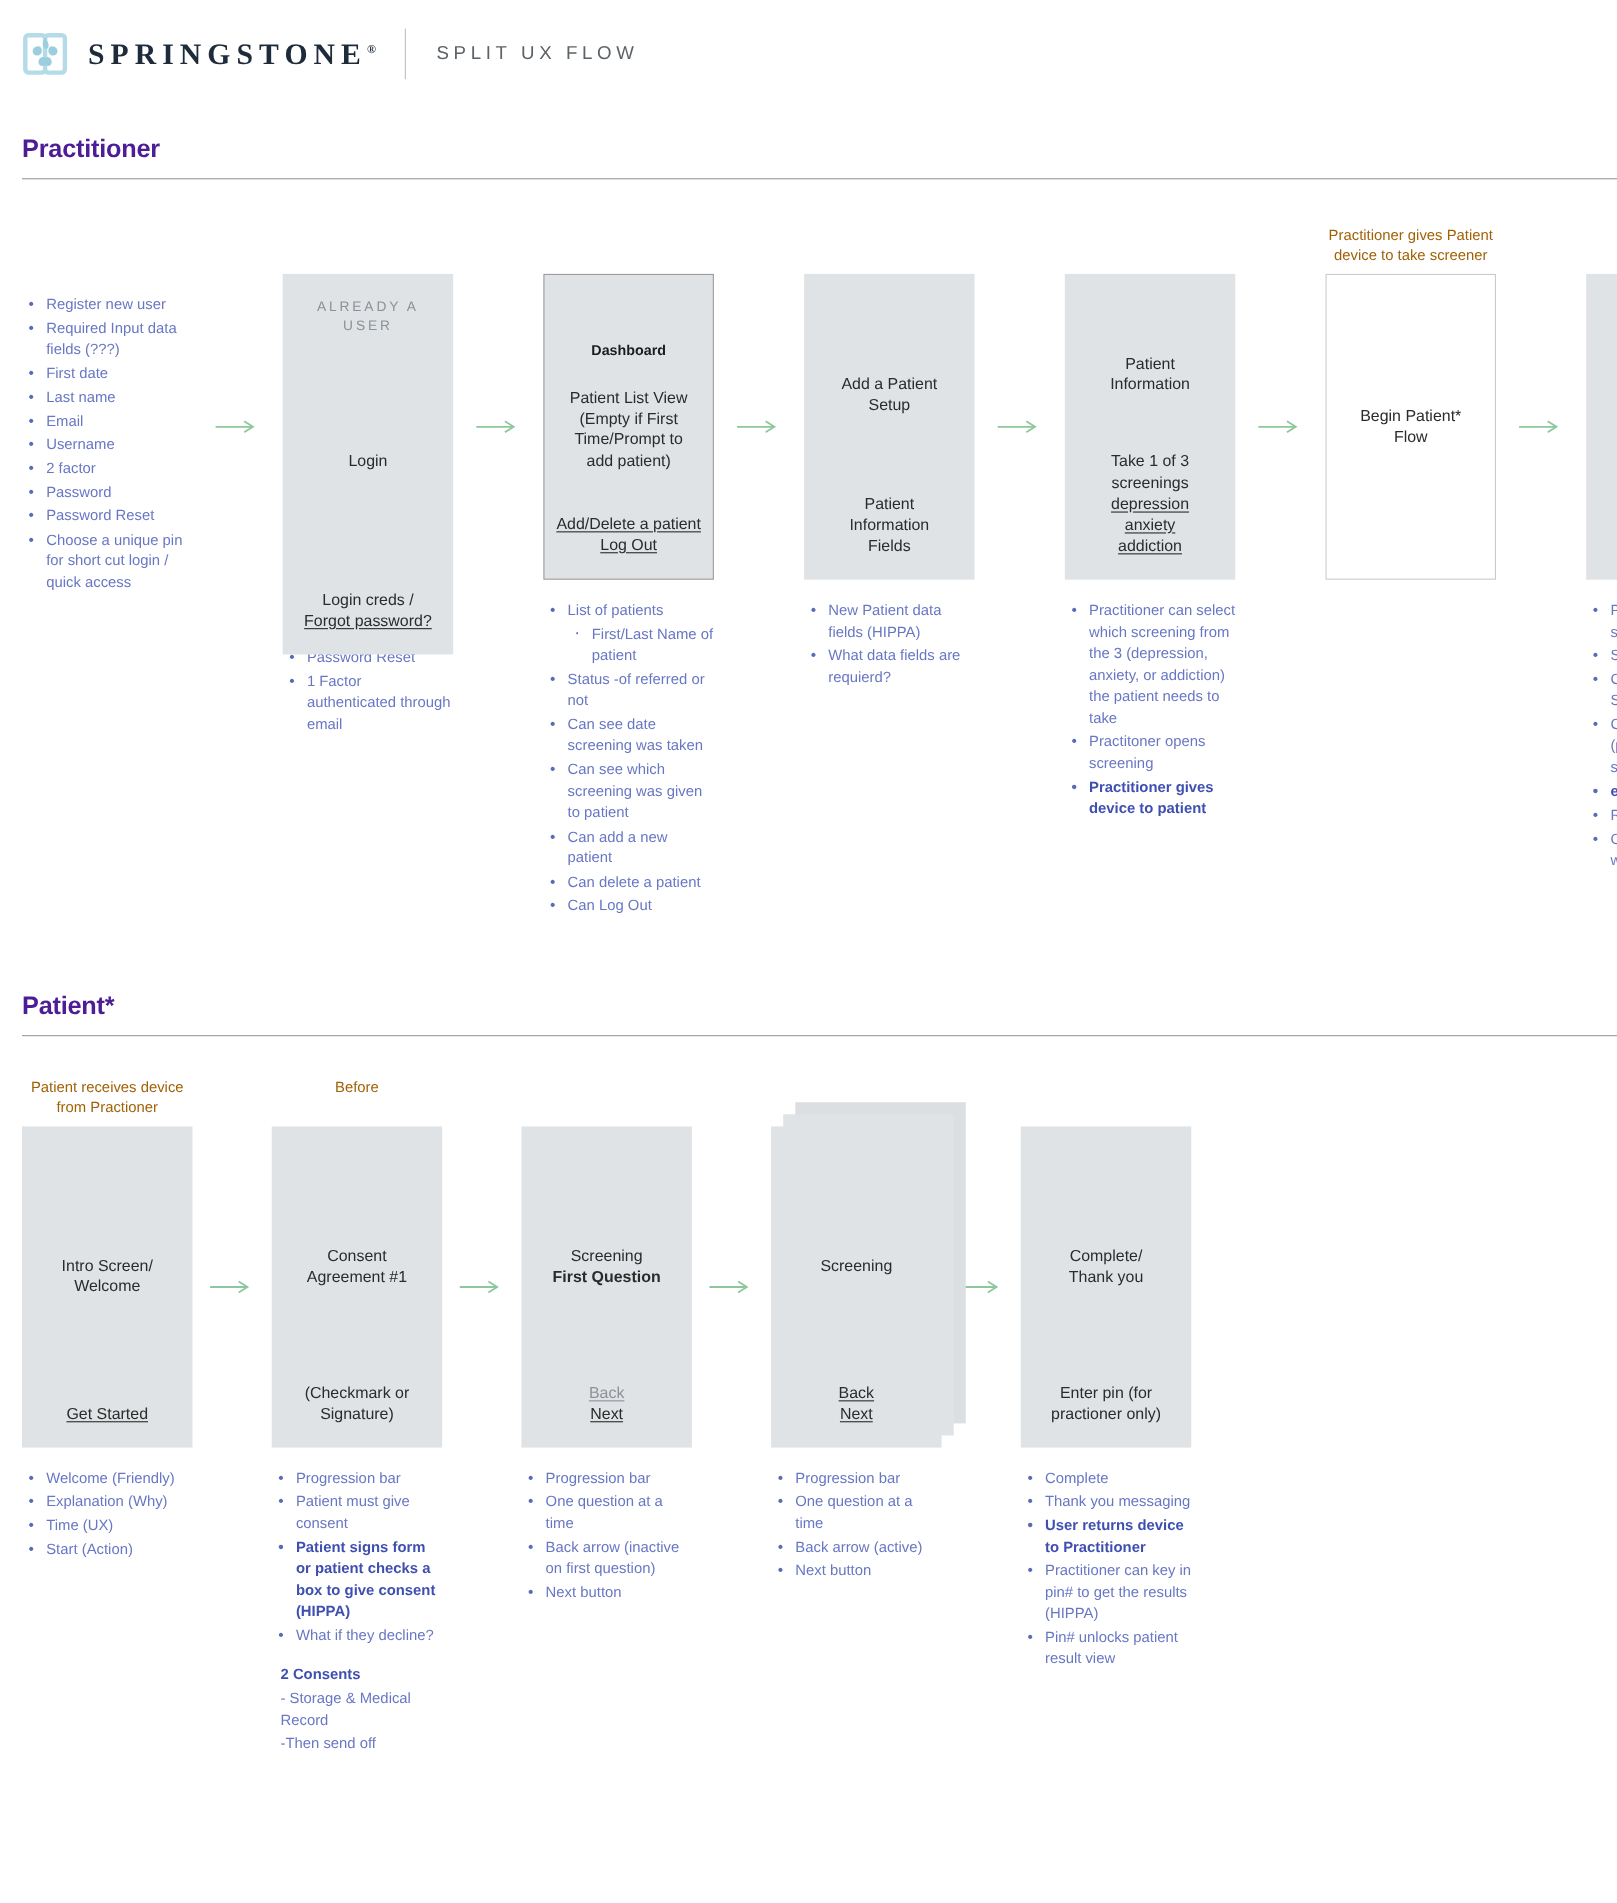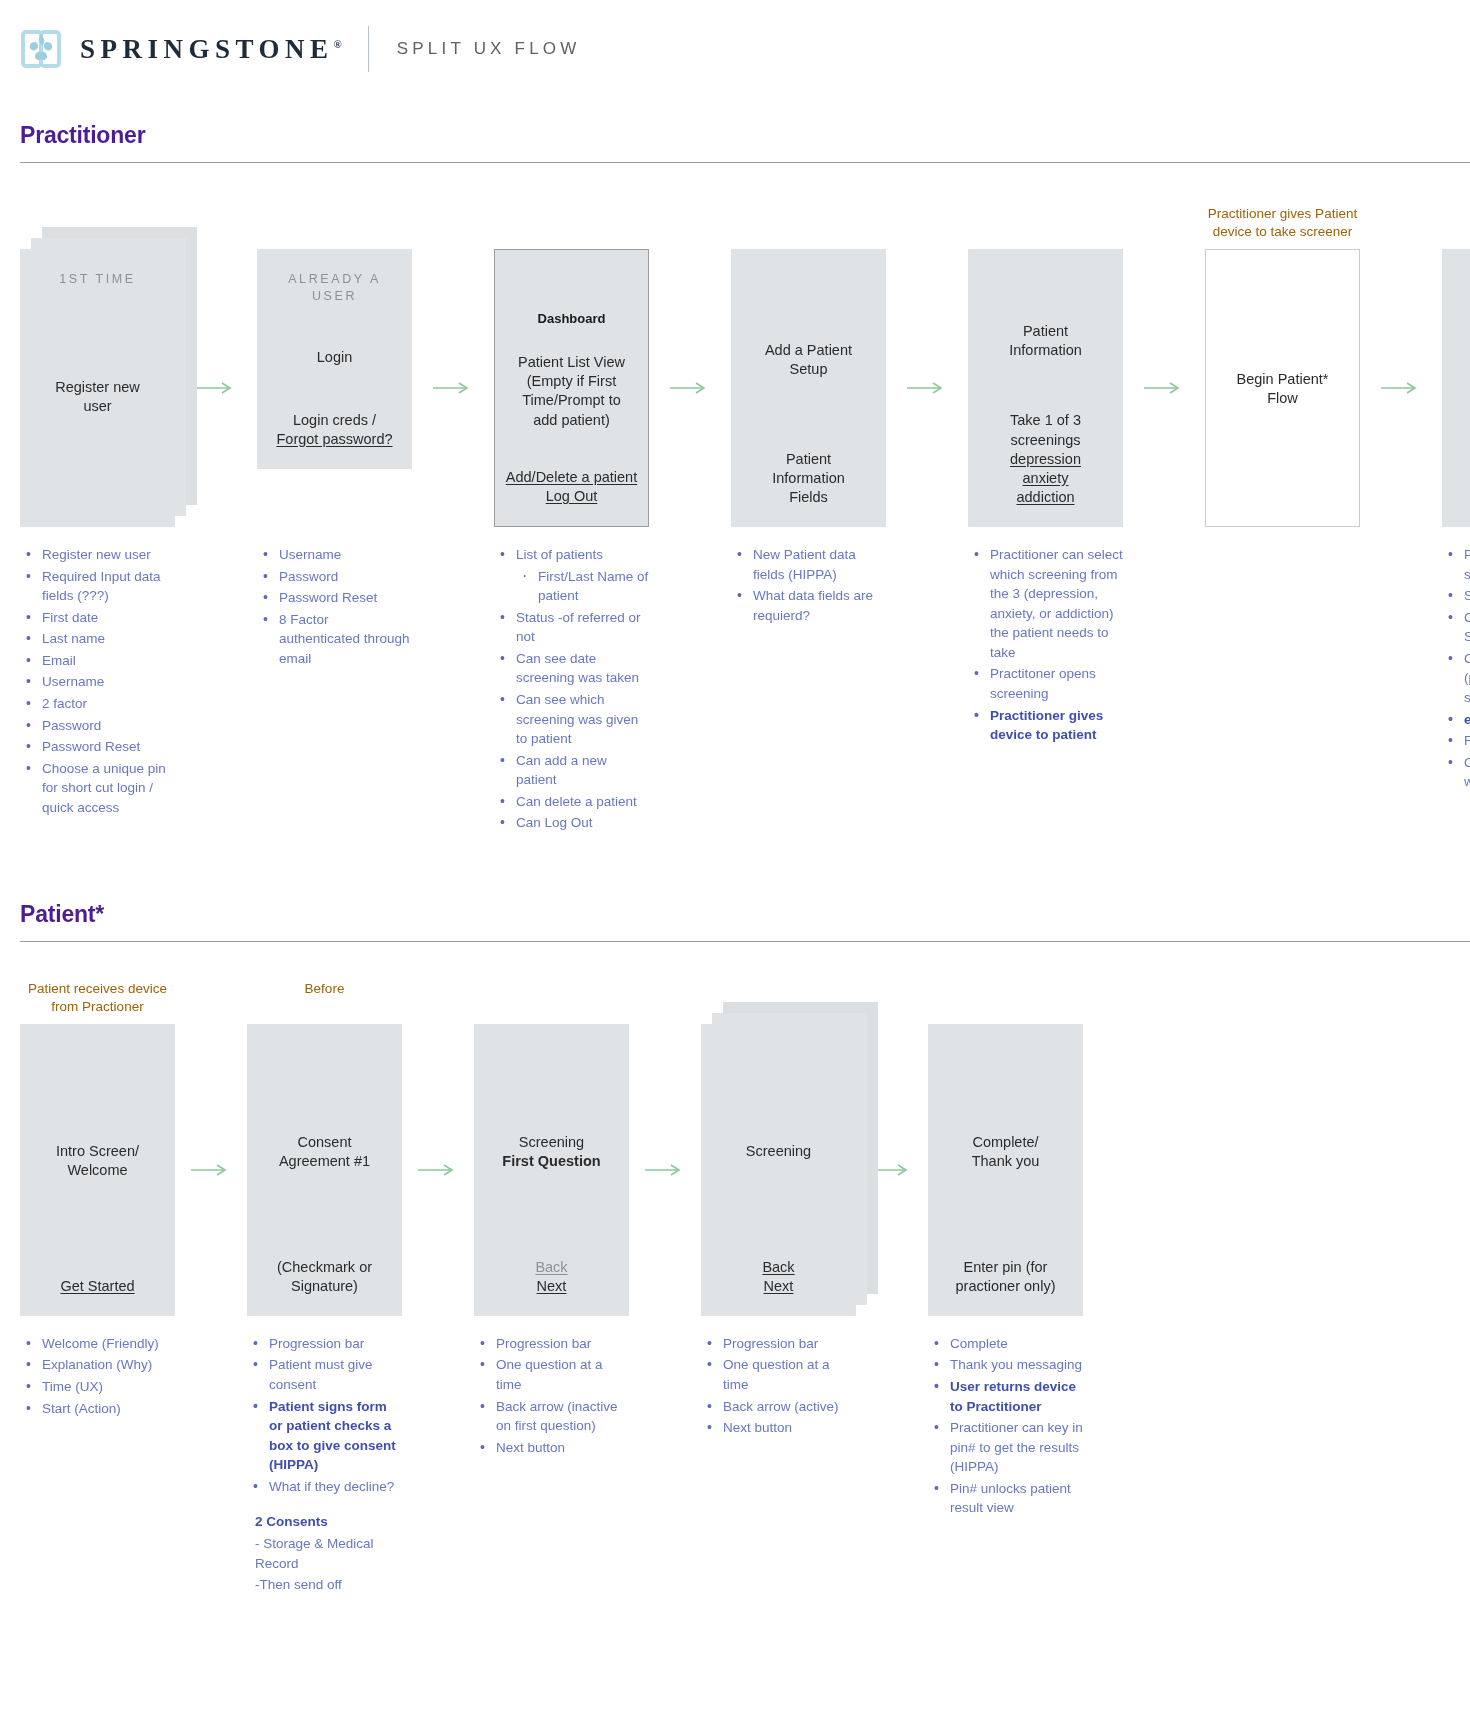--- a/index.html
+++ b/index.html
@@ -142,31 +142,20 @@
   <div class="header-sub">SPLIT UX FLOW</div>
 </div>
 
 <div id="sections-root">
     <div class="section" style="margin-top:42px;">
       <div class="section-title">Practitioner</div>
       <div class="section-rule"></div>
       <div class="flow-row" style="padding-top:42px;">
         <div class="col" style="width:155px;">
           <div class="note-green empty" style="height:44px;">.</div>
-          <div class="card-wrap" style="width:155px;height:278px;">
-            <div class="stack-back" style="left:22px;top:-22px;width:155px;height:278px;"></div>
-            <div class="stack-mid" style="left:11px;top:-11px;width:155px;height:278px;"></div>
-            <div class="card" style="width:155px;height:278px;padding:22px 10px 20px;">
-              <div class="card-eyebrow">1ST TIME</div>
-              <div class="spacer"></div>
-              <div class="card-line">Register new</div>
-              <div class="card-line">user</div>
-              <div class="spacer"></div>
-            </div>
-          </div>
           <ul class="blist">
             <li class="">Register new user</li>
             <li class="">Required Input data fields (???)</li>
             <li class="">First date</li>
             <li class="">Last name</li>
             <li class="">Email</li>
             <li class="">Username</li>
             <li class="">2 factor</li>
             <li class="">Password</li>
             <li class="">Password Reset</li>
@@ -175,34 +164,34 @@
         </div>
         <div class="arrow-cell" style="width:82px;padding-top:176px;">
           <svg class="arrow" width="42" height="14" viewBox="0 0 42 14" aria-hidden="true">
             <line x1="1" y1="7" x2="34" y2="7" stroke="#8ec79b" stroke-width="1.6"></line>
             <polyline points="27,2 35,7 27,12" fill="none" stroke="#8ec79b" stroke-width="1.6"></polyline>
           </svg>
         </div>
         <div class="col" style="width:155px;">
           <div class="note-green empty" style="height:44px;">.</div>
           <div class="card-wrap" style="width:155px;height:278px;">
-            <div class="card" style="width:155px;height:220px;padding:22px 10px 20px;">
+            <div class="card" style="width:155px;height:346px;padding:22px 10px 20px;">
               <div class="card-eyebrow">ALREADY A USER</div>
               <div class="spacer"></div>
               <div class="card-line">Login</div>
               <div class="spacer"></div>
               <div class="card-line" style="">Login creds /</div>
               <div class="card-line uline" style="">Forgot password?</div>
             </div>
           </div>
           <ul class="blist">
             <li class="">Username</li>
             <li class="">Password</li>
             <li class="">Password Reset</li>
-            <li class="">8 Factor authenticated through email</li>
+            <li class="">1 Factor authenticated through email</li>
           </ul>
         </div>
         <div class="arrow-cell" style="width:82px;padding-top:176px;">
           <svg class="arrow" width="42" height="14" viewBox="0 0 42 14" aria-hidden="true">
             <line x1="1" y1="7" x2="34" y2="7" stroke="#8ec79b" stroke-width="1.6"></line>
             <polyline points="27,2 35,7 27,12" fill="none" stroke="#8ec79b" stroke-width="1.6"></polyline>
           </svg>
         </div>
         <div class="col" style="width:155px;">
           <div class="note-green empty" style="height:44px;">.</div>

